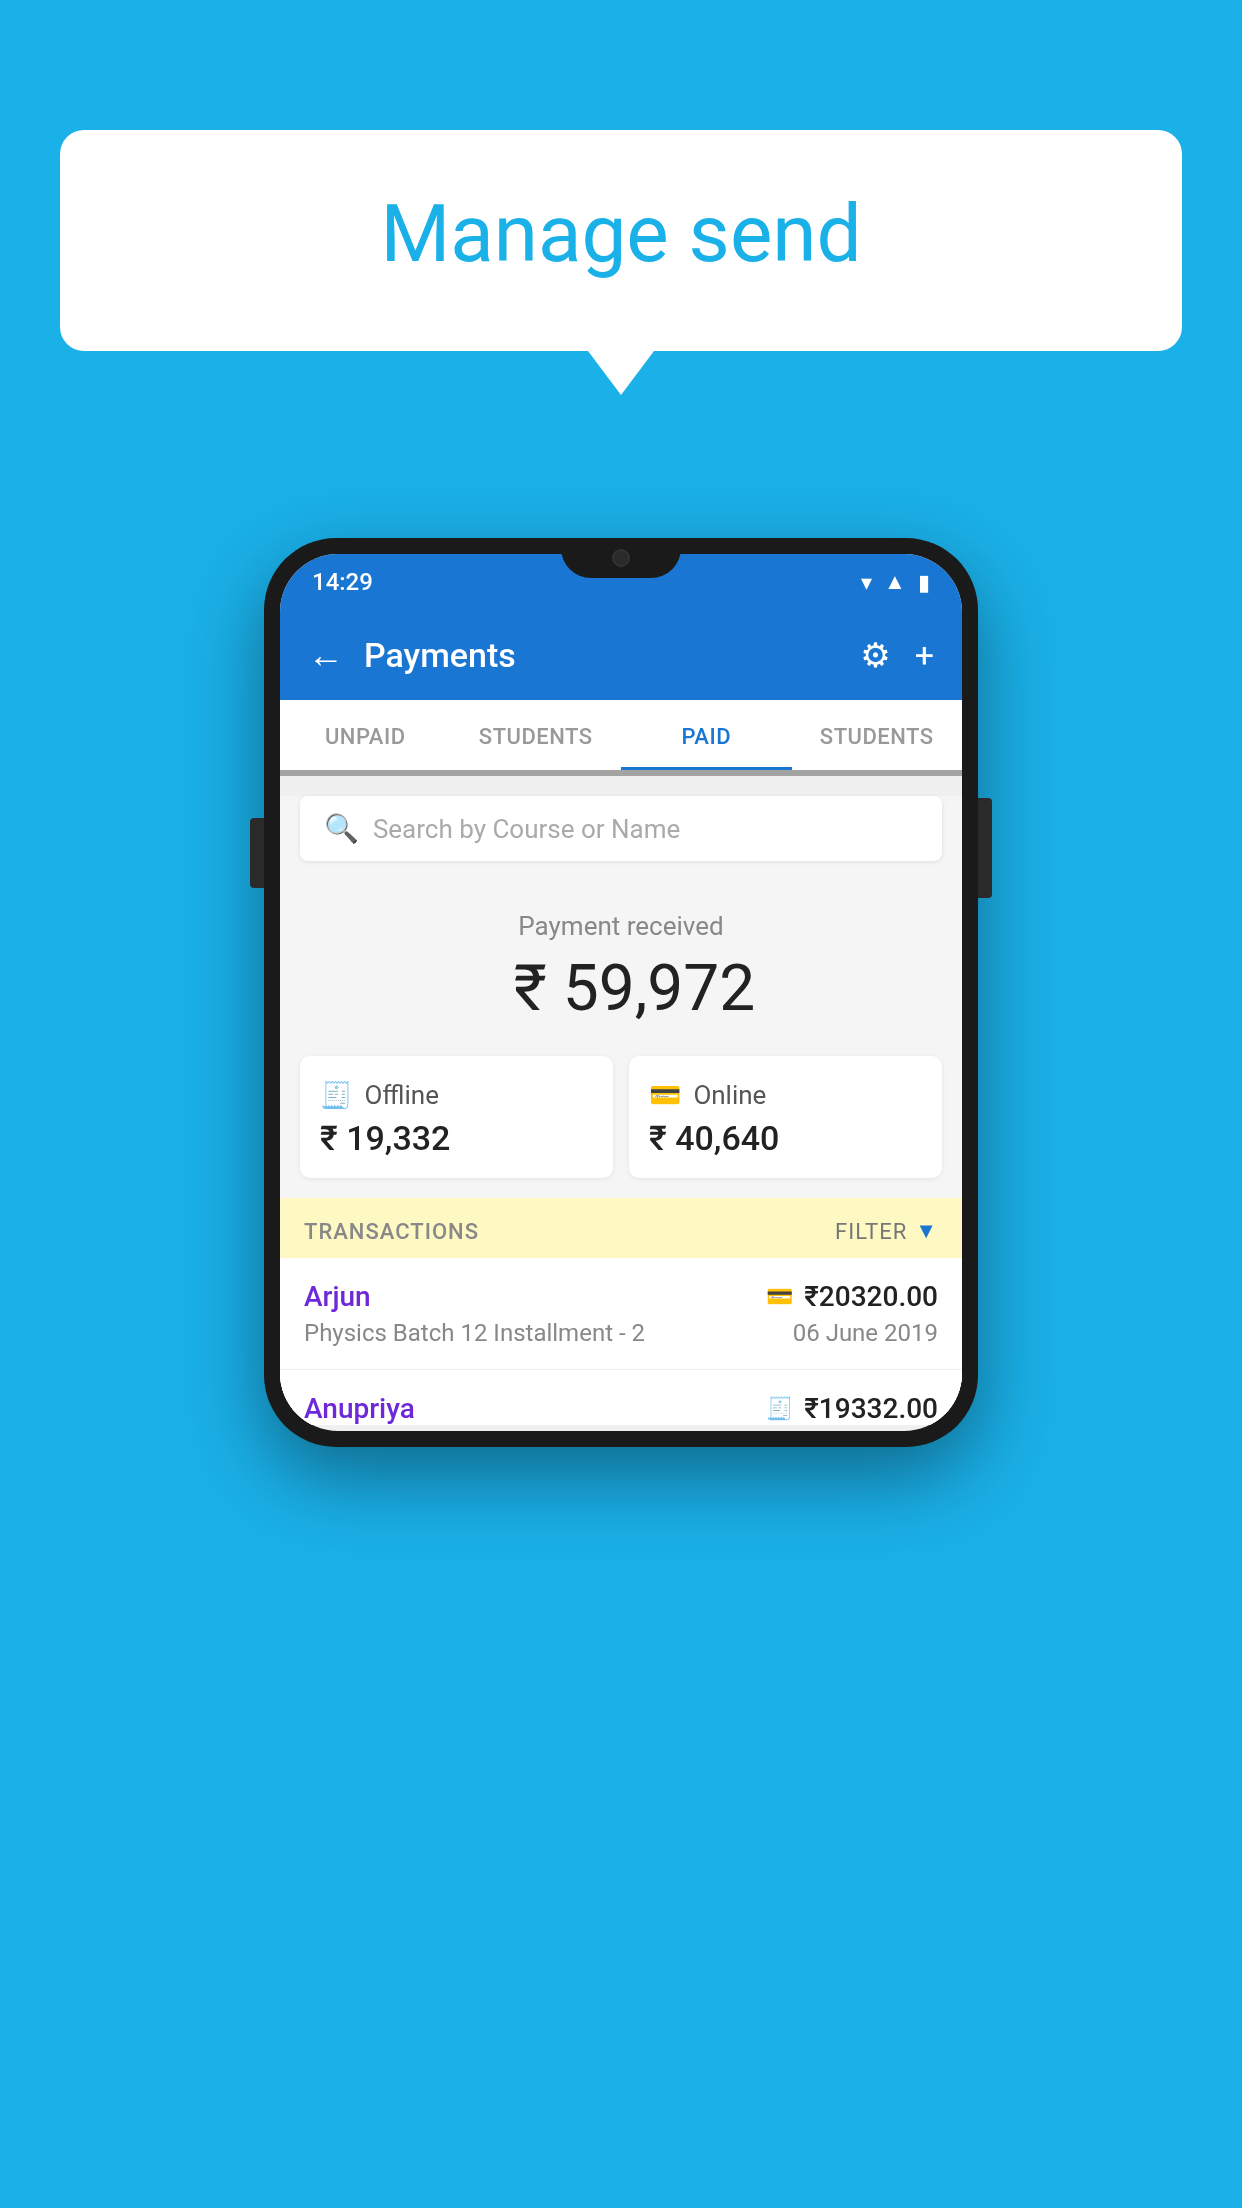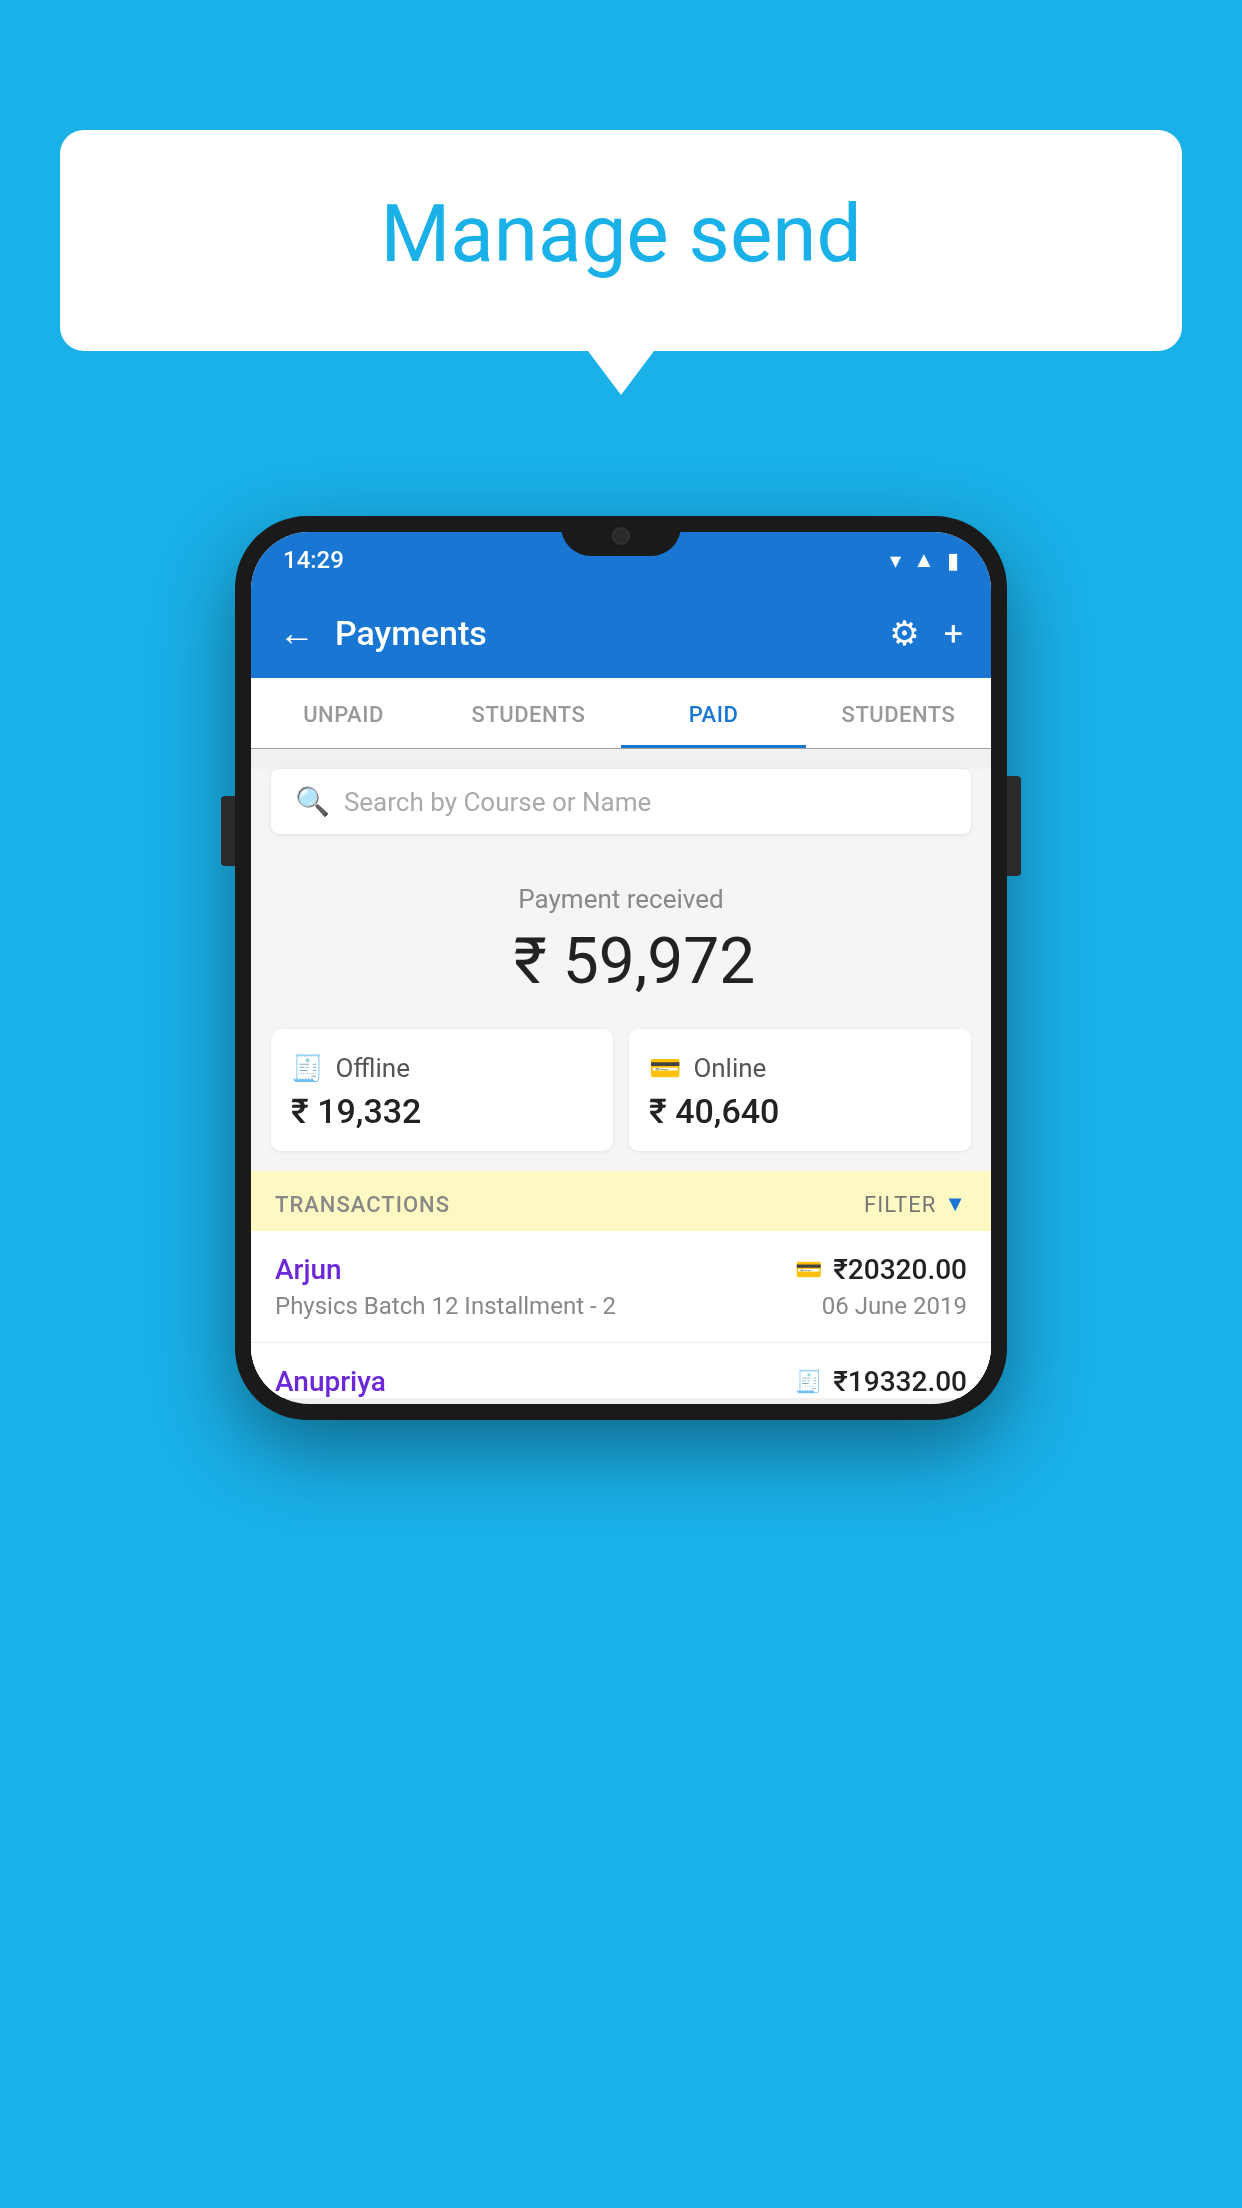--- a/index.html
+++ b/index.html
@@ -54,24 +54,24 @@
 
     .bubble-subtitle {
       font-size: 36px;
       color: #777;
       font-weight: 400;
     }
 
     
     .phone-container {
       position: absolute;
-      top: 516px;
+      top: 538px;
       left: 50%;
       transform: translateX(-50%);
-      width: 772px;
+      width: 714px;
       z-index: 3;
     }
 
     .phone-outer {
       background: #1a1a1a;
       border-radius: 72px;
       padding: 16px;
       box-shadow: 0 30px 80px rgba(0,0,0,0.4);
       position: relative;
     }
@@ -190,21 +190,21 @@
     .gear-icon, .plus-icon {
       color: white;
       font-size: 34px;
       cursor: pointer;
     }
 
     
     .tabs {
       background: white;
       display: flex;
-      border-bottom: 1px solid #a3a3a3;
+      border-bottom: 6px solid #a3a3a3;
     }
 
     .tab {
       flex: 1;
       text-align: center;
       padding: 24px 0 18px;
       font-size: 22px;
       font-weight: 500;
       color: #999;
       letter-spacing: 0.5px;

